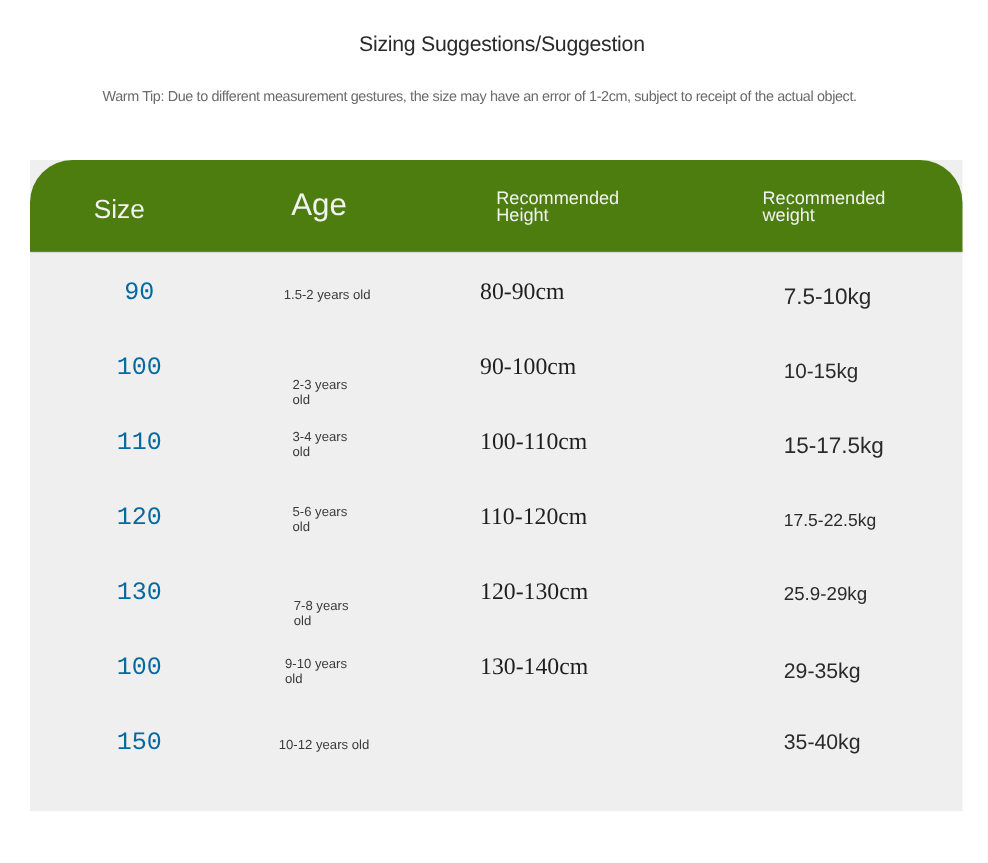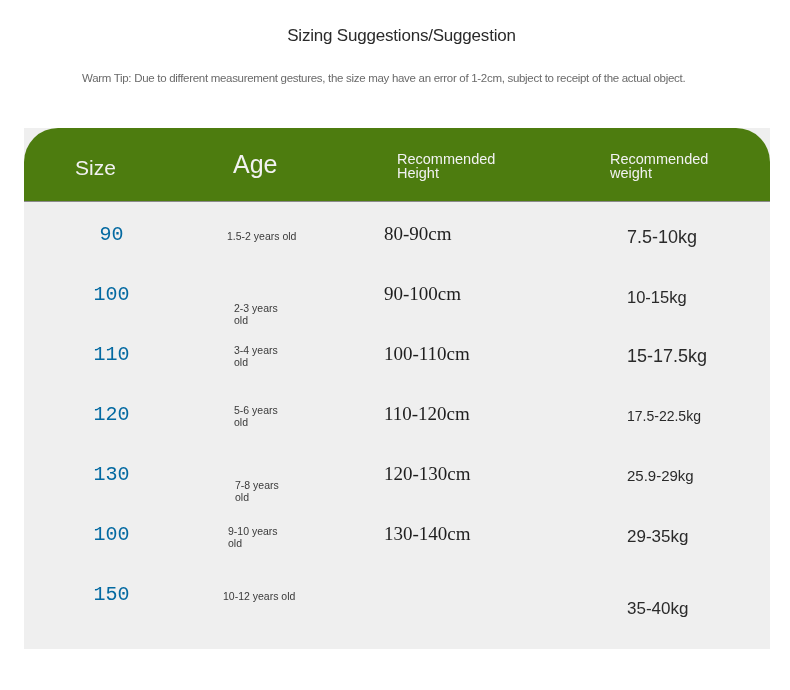--- a/index.html
+++ b/index.html
@@ -150,15 +150,15 @@
   <div class="row" style="top:395px">
     <div class="cell c-size">100</div>
     <div class="cell c-age" style="left:204px;top:2px;width:62px">9-10 years old</div>
     <div class="cell c-height">130-140cm</div>
     <div class="cell c-weight" style="top:4px;font-size:17px">29-35kg</div>
   </div>
 
   <div class="row" style="top:455px">
     <div class="cell c-size">150</div>
     <div class="cell c-age" style="left:199px;top:7px;width:110px">10-12 years old</div>
-    <div class="cell c-weight" style="top:16px;font-size:17px">35-40kg</div>
+    <div class="cell c-weight" style="top:1px;font-size:17px">35-40kg</div>
   </div>
 </div>
 
 </body></html>

